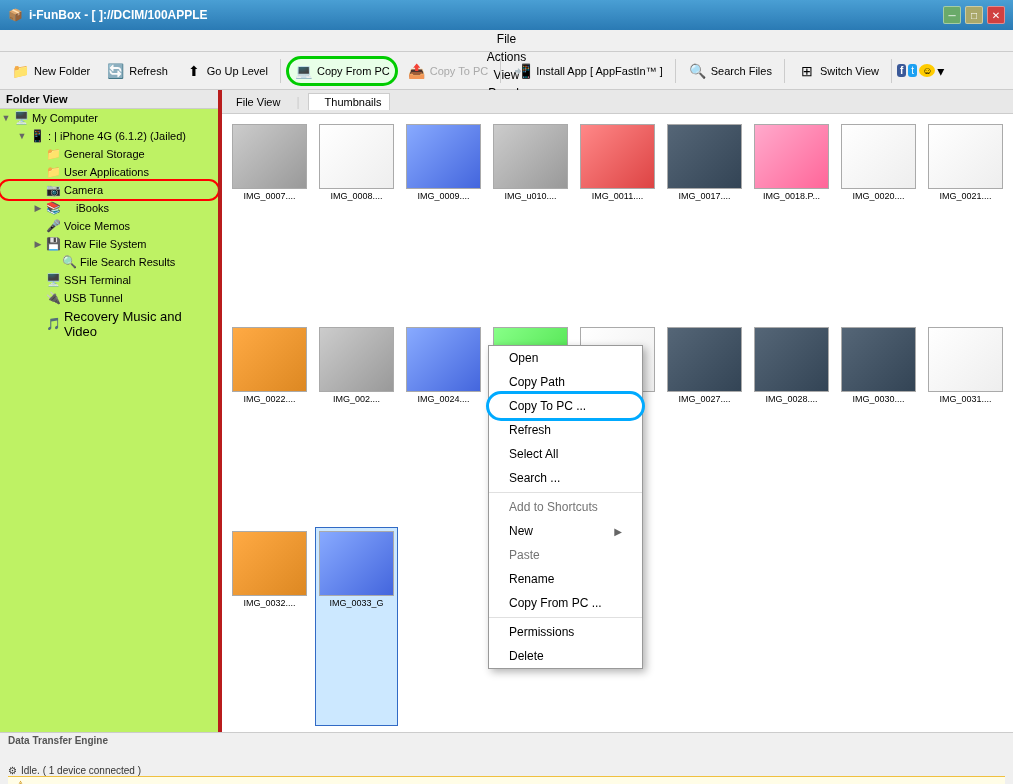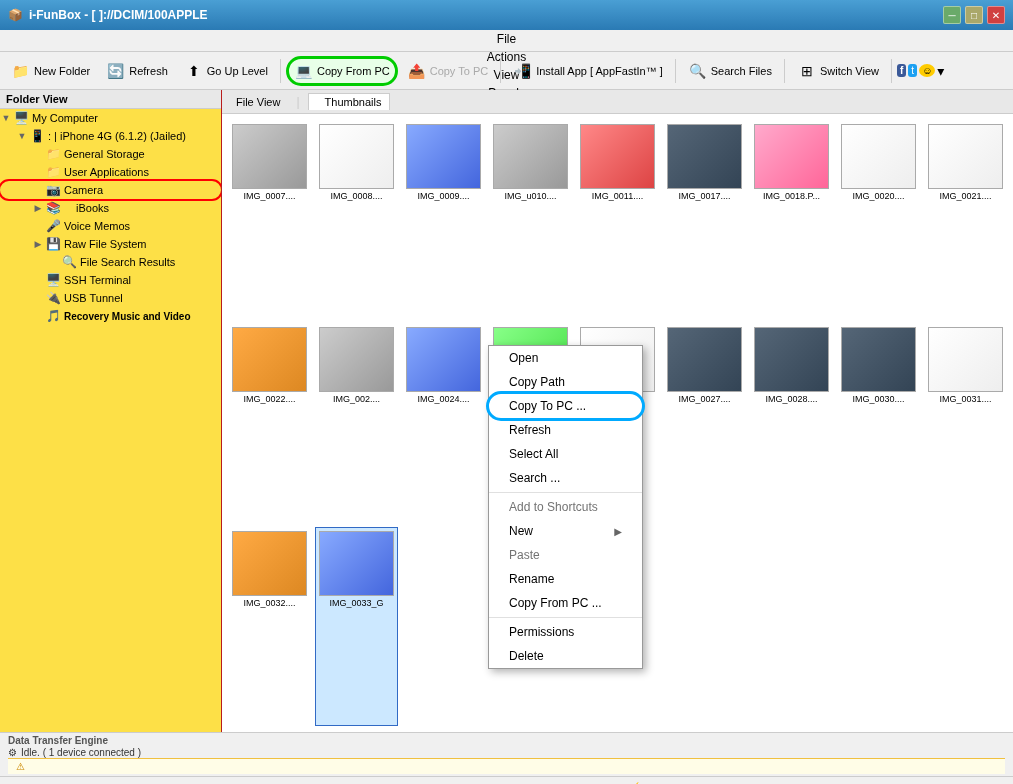--- a/index.html
+++ b/index.html
@@ -22,21 +22,21 @@
     #toolbar { background: #f0f0f0; height: 38px; display: flex; align-items: center; padding: 2px 4px; gap: 2px; border-bottom: 1px solid #ccc; }
     .toolbar-btn { display: flex; align-items: center; gap: 3px; padding: 3px 6px; cursor: pointer; border: 1px solid transparent; border-radius: 3px; font-size: 11px; background: transparent; }
     .toolbar-btn.highlighted { border: 3px solid #00cc00; border-radius: 20px; background: #e8ffe8; padding: 2px 5px; }
     .toolbar-separator { width: 1px; height: 24px; background: #ccc; margin: 0 3px; }
     .toolbar-icon { width: 20px; height: 20px; display: flex; align-items: center; justify-content: center; font-size: 14px; }
     
     
     #main { display: flex; height: calc(784px - 30px - 22px - 38px - 24px - 28px); }
     
     
-    #sidebar { width: 270px; background: #fde047; border-right: 1px solid #b91c1c; overflow-y: auto; }
+    #sidebar { width: 270px; background: #bef264; border-right: 4px solid #b91c1c; overflow-y: auto; }
     #sidebar-header { background: #e8e8e8; padding: 3px 6px; font-size: 11px; font-weight: bold; border-bottom: 1px solid #ccc; }
     .tree-item { display: flex; align-items: center; gap: 2px; padding: 2px 0; cursor: pointer; }
     .tree-item.circled { outline: 2px solid red; border-radius: 10px; }
     .tree-indent-1 { padding-left: 16px; }
     .tree-indent-2 { padding-left: 32px; }
     .tree-indent-3 { padding-left: 48px; }
     .tree-icon { font-size: 12px; width: 16px; text-align: center; }
     .expand-icon { font-size: 9px; width: 12px; text-align: center; color: #666; }
     
     
@@ -209,21 +209,21 @@
           <span style="font-size: 11px;">SSH Terminal</span>
         </div>
         <div class="tree-item tree-indent-2">
           <span class="expand-icon"> </span>
           <span class="tree-icon">🔌</span>
           <span style="font-size: 11px;">USB Tunnel</span>
         </div>
         <div class="tree-item tree-indent-2">
           <span class="expand-icon"> </span>
           <span class="tree-icon">🎵</span>
-          <span style="font-size: 10px; font-weight: bold;">Recovery Music and Video</span>
+          <span style="font-size: 13px;">Recovery Music and Video</span>
         </div>
       </div>
   </div>
 
   <div id="file-area">
     <div id="file-area-header">
       <span class="view-tab">File View</span>
       <span class="view-separator">|</span>
       <span class="view-tab active">Thumbnails</span>
     </div>
@@ -307,21 +307,21 @@
         <div class="thumb-item selected">
           <div class="thumb-img thumb-blue"></div>
           <div class="thumb-label">IMG_0033_G</div>
         </div>
       </div>
   </div>
 </div>
 
 <div id="bottom-section">
   <div id="transfer-area" style="background:#f0f0f0; border-top:1px solid #ccc; padding: 2px 8px;">
-    <div style="font-size:10px; font-weight:bold; color:#555; margin-bottom:1px;">Data Transfer Engine</div>
+    <div style="font-size:10px; font-weight:bold; color:#555; margin-bottom:19px;">Data Transfer Engine</div>
     <div style="font-size:10px; color:#333; display:flex; align-items:center; gap:4px;">
       <span>⚙</span>
       <span>Idle. ( 1 device connected )</span>
     </div>
     <div class="notification-bar">
       <span style="color:#cc8800;">⚠</span>
     </div>
   </div>
 
   <div id="status-bar">

